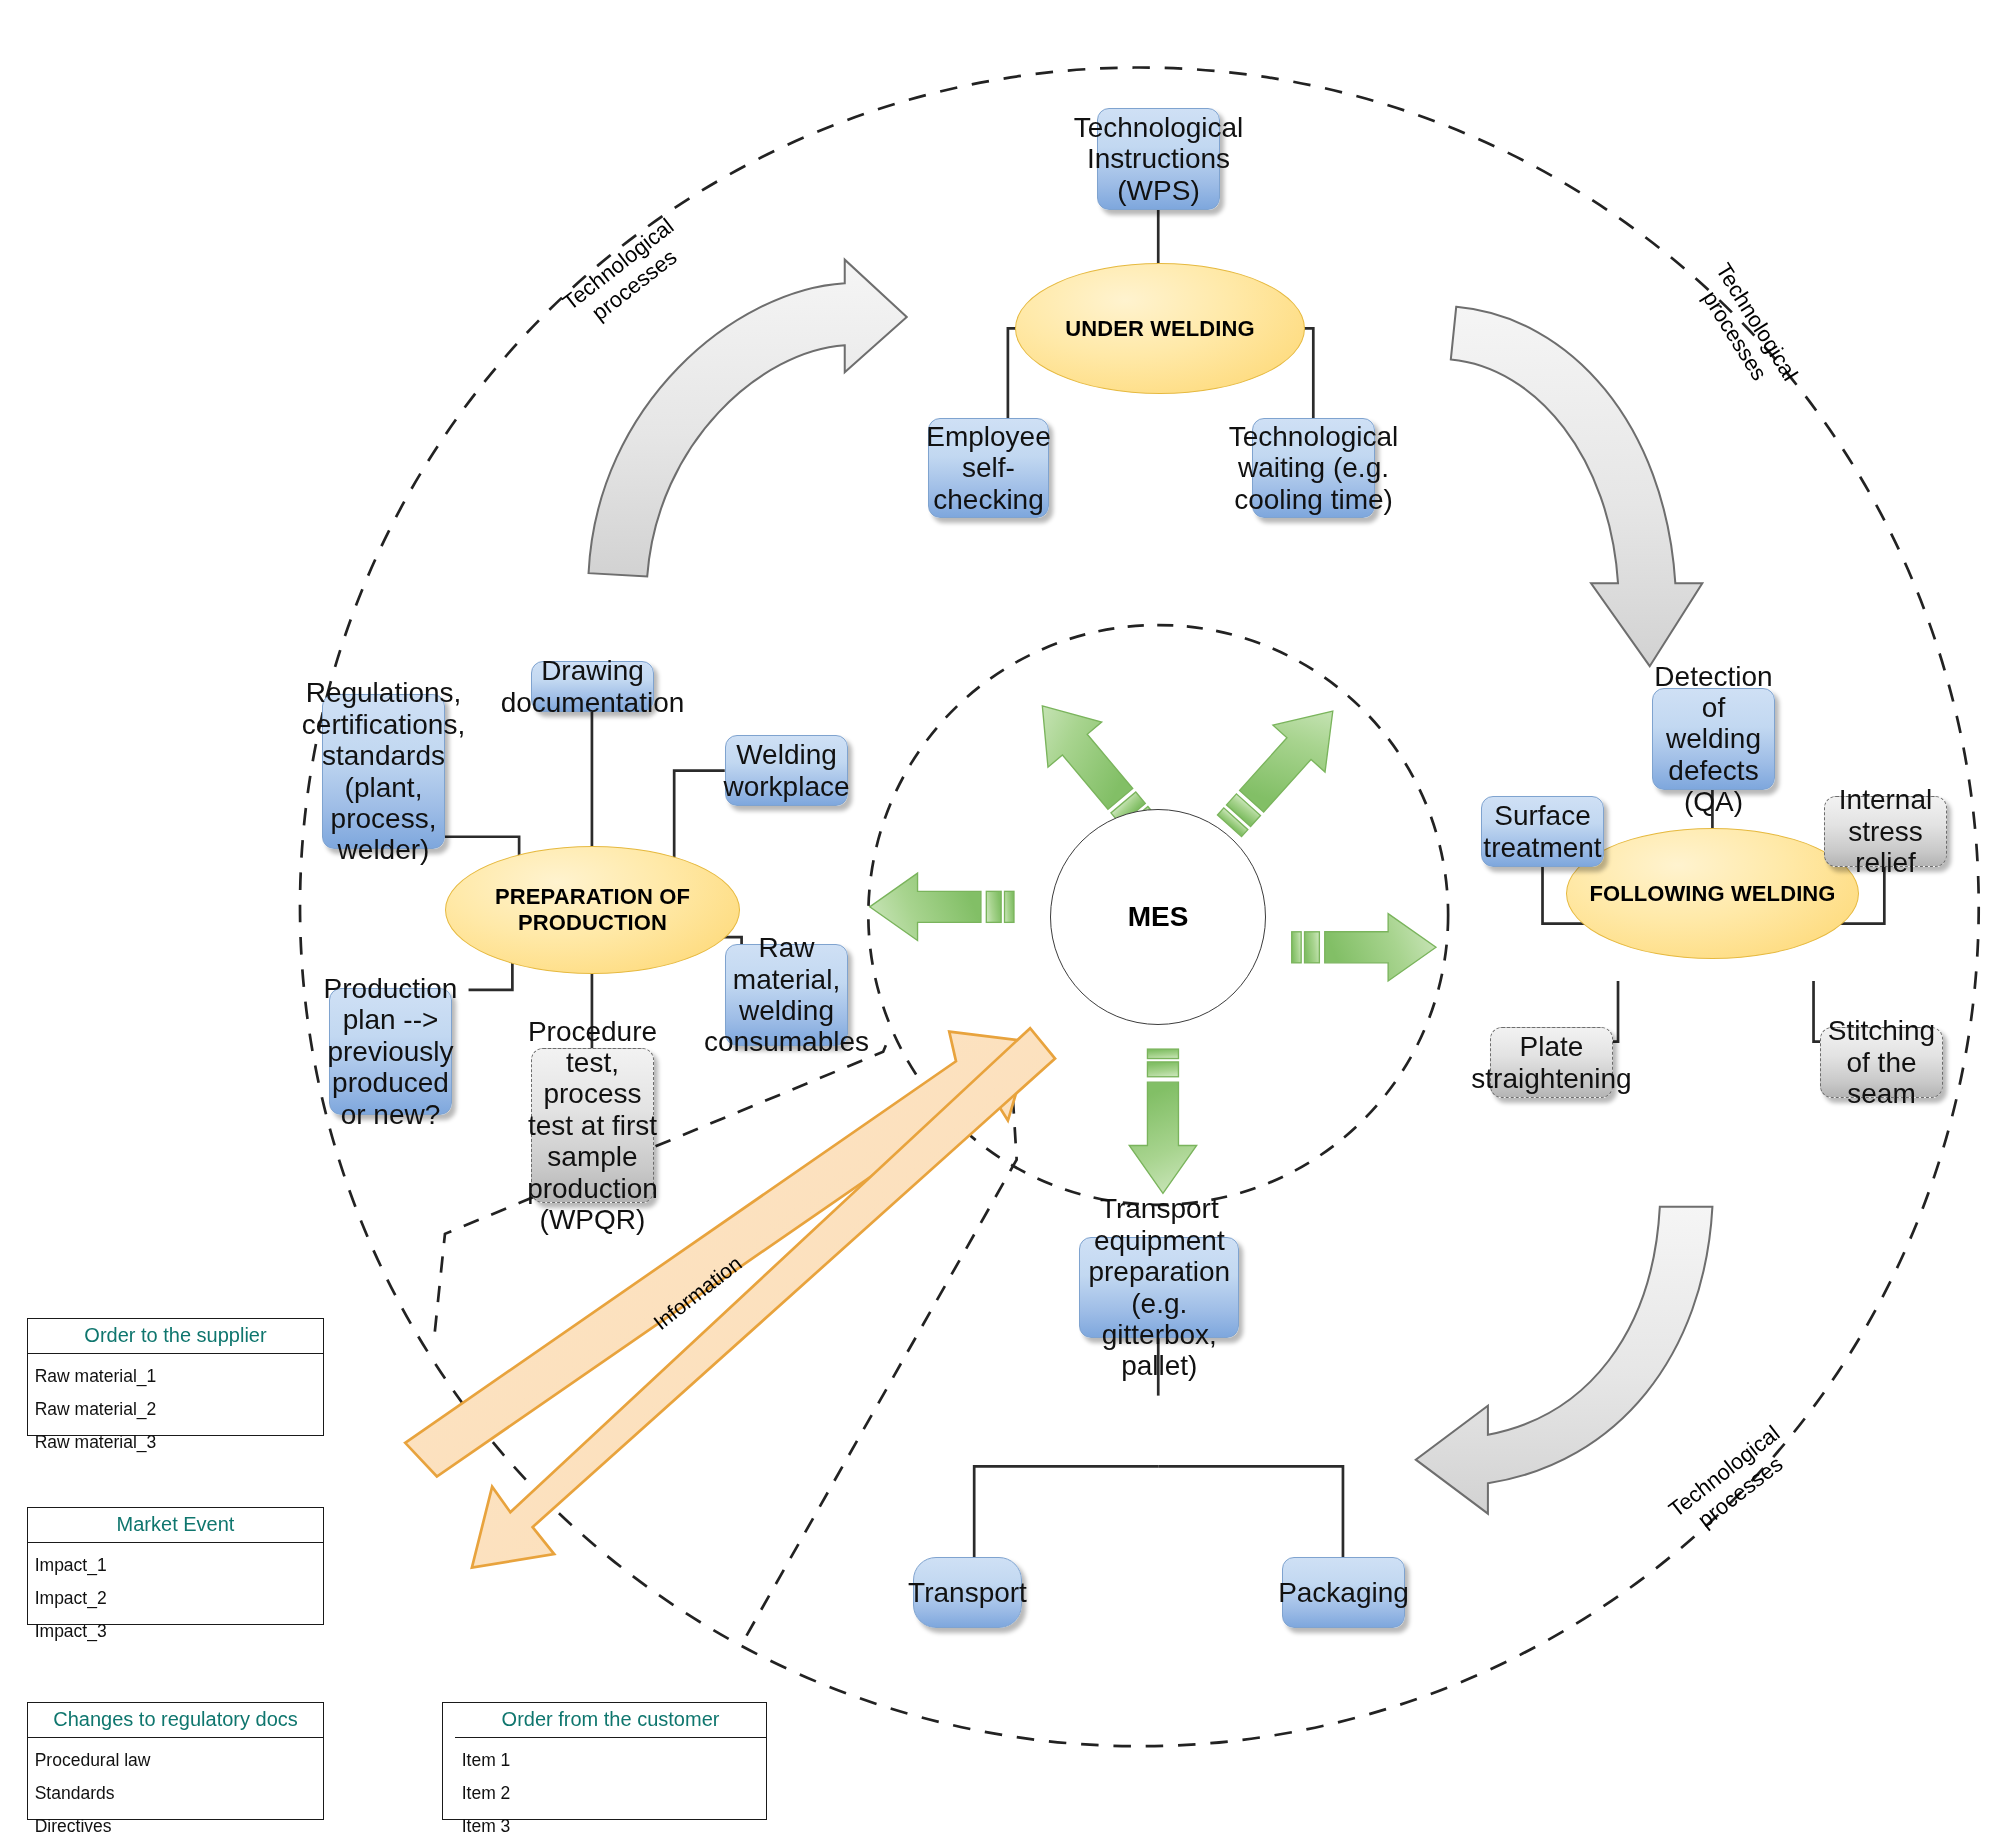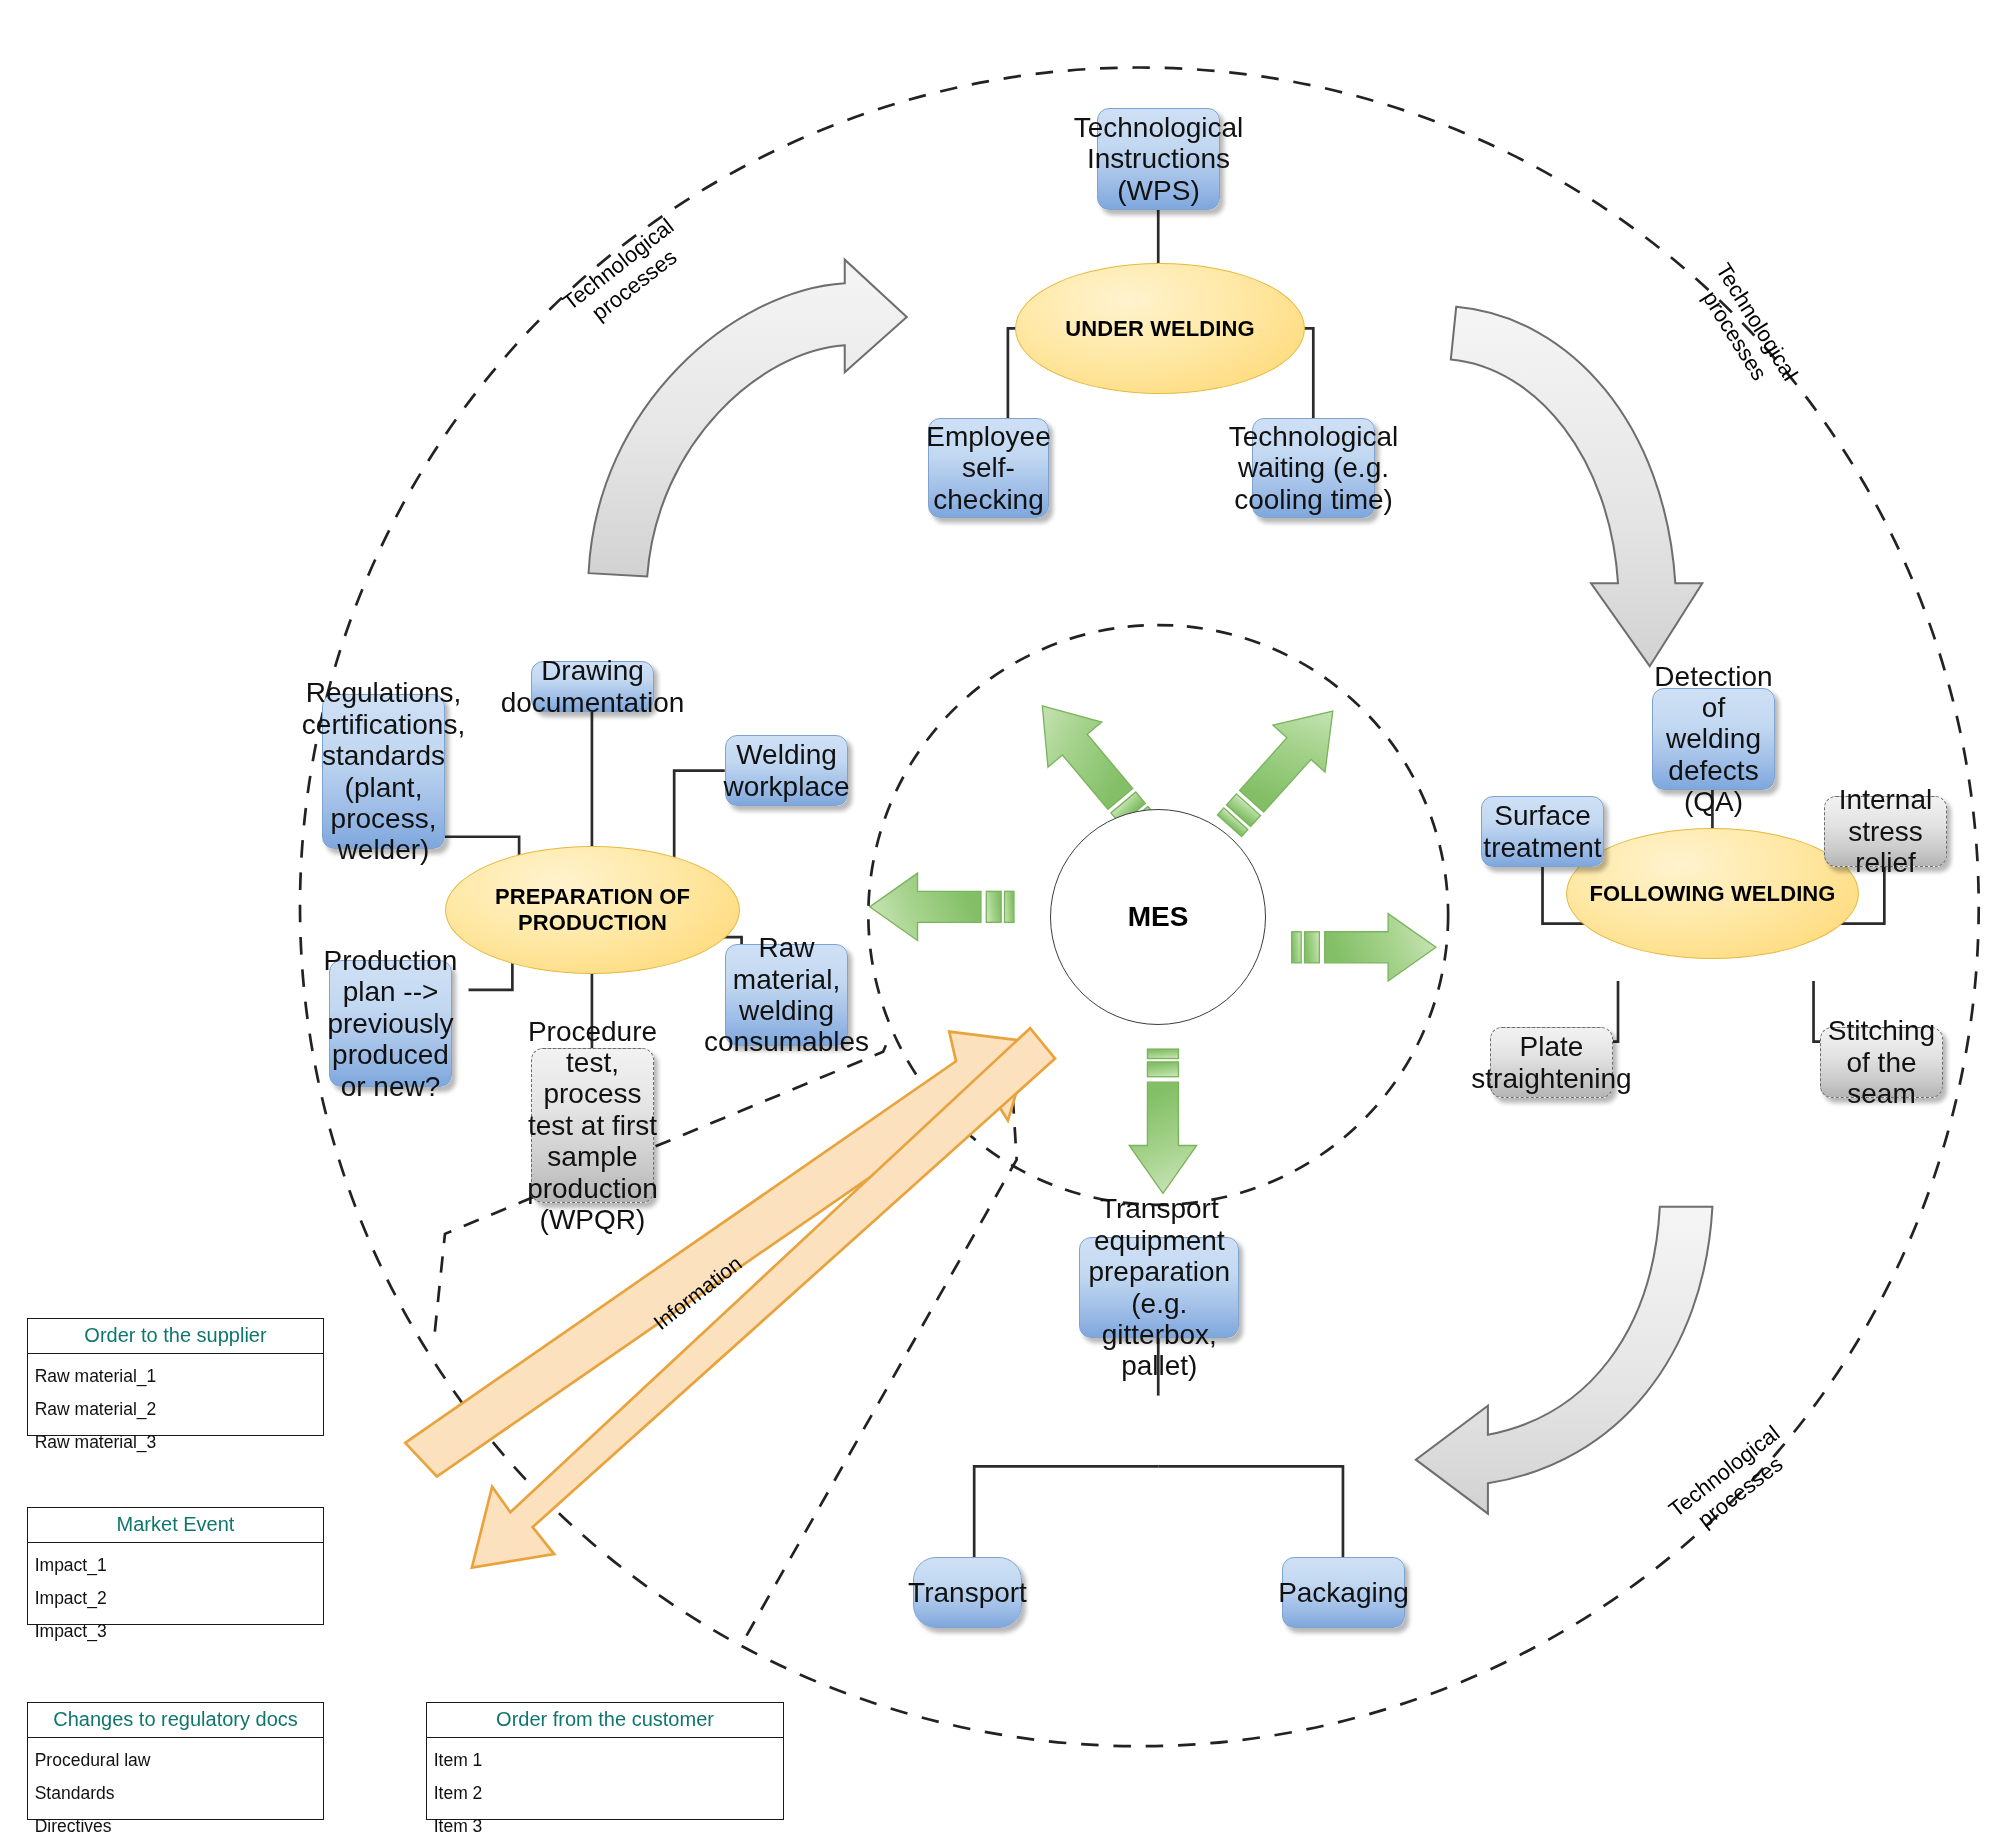--- a/index.html
+++ b/index.html
@@ -219,21 +219,21 @@
   </div>
   <div class="node blue" style="left:531px;top:661px;width:123px;height:51px;">
     <span>Drawing documentation</span>
   </div>
   <div class="node blue" style="left:322px;top:694px;width:123px;height:155px;">
     <span>Regulations, certifications, standards (plant, process, welder)</span>
   </div>
   <div class="node blue" style="left:725px;top:735px;width:123px;height:71px;">
     <span>Welding workplace</span>
   </div>
-  <div class="node blue" style="left:329px;top:960px;width:123px;height:127px;">
+  <div class="node blue" style="left:329px;top:988px;width:123px;height:127px;">
     <span>Production plan --&gt; previously produced or new?</span>
   </div>
   <div class="node blue" style="left:725px;top:944px;width:123px;height:102px;">
     <span>Raw material, welding consumables</span>
   </div>
   <div class="node grey" style="left:531px;top:1048px;width:123px;height:155px;">
     <span>Procedure test, process test at first sample production (WPQR)</span>
   </div>
 
   <div class="ellipse" style="left:1566px;top:828px;width:293px;height:131px;">
@@ -296,21 +296,21 @@
 
   <div class="tbl" style="left:27px;top:1702px;width:297px;height:118px;">
     <div class="th">Changes to regulatory docs</div>
     <div class="tb">
       <div class="tr">Procedural law</div>
       <div class="tr">Standards</div>
       <div class="tr">Directives</div>
     </div>
   </div>
 
-  <div class="tbl" style="left:426px;top:1702px;width:358px;height:118px;">
+  <div class="tbl" style="left:442px;top:1702px;width:325px;height:118px;padding-left:12px;">
     <div class="th">Order from the customer</div>
     <div class="tb">
       <div class="tr">Item 1</div>
       <div class="tr">Item 2</div>
       <div class="tr">Item 3</div>
     </div>
   </div>
 
 </div>
 

